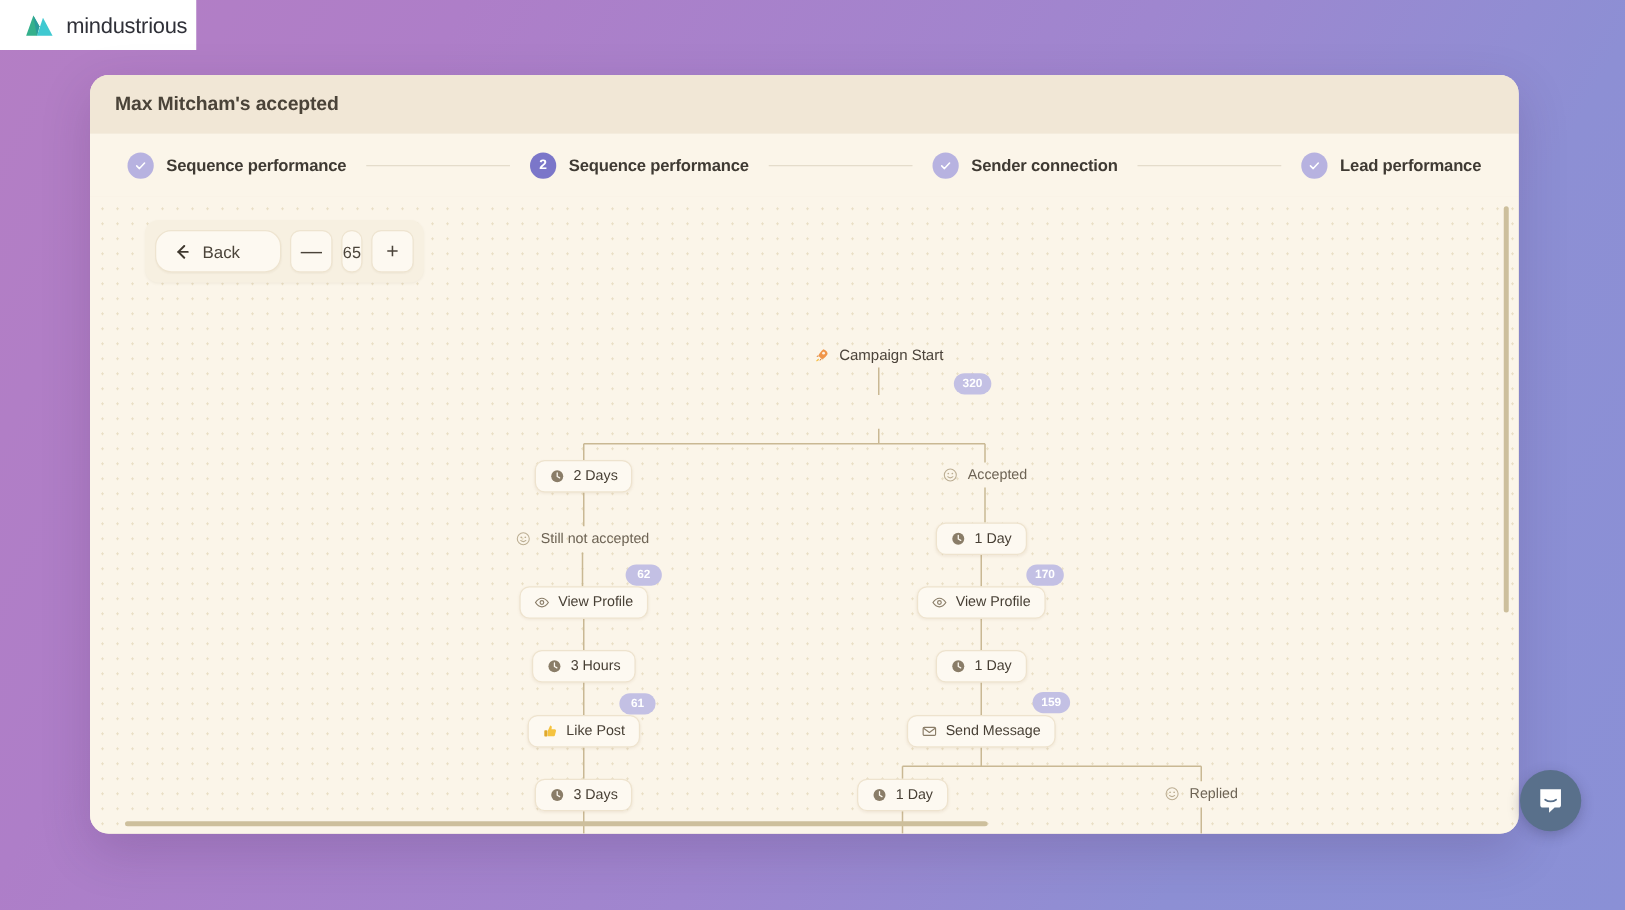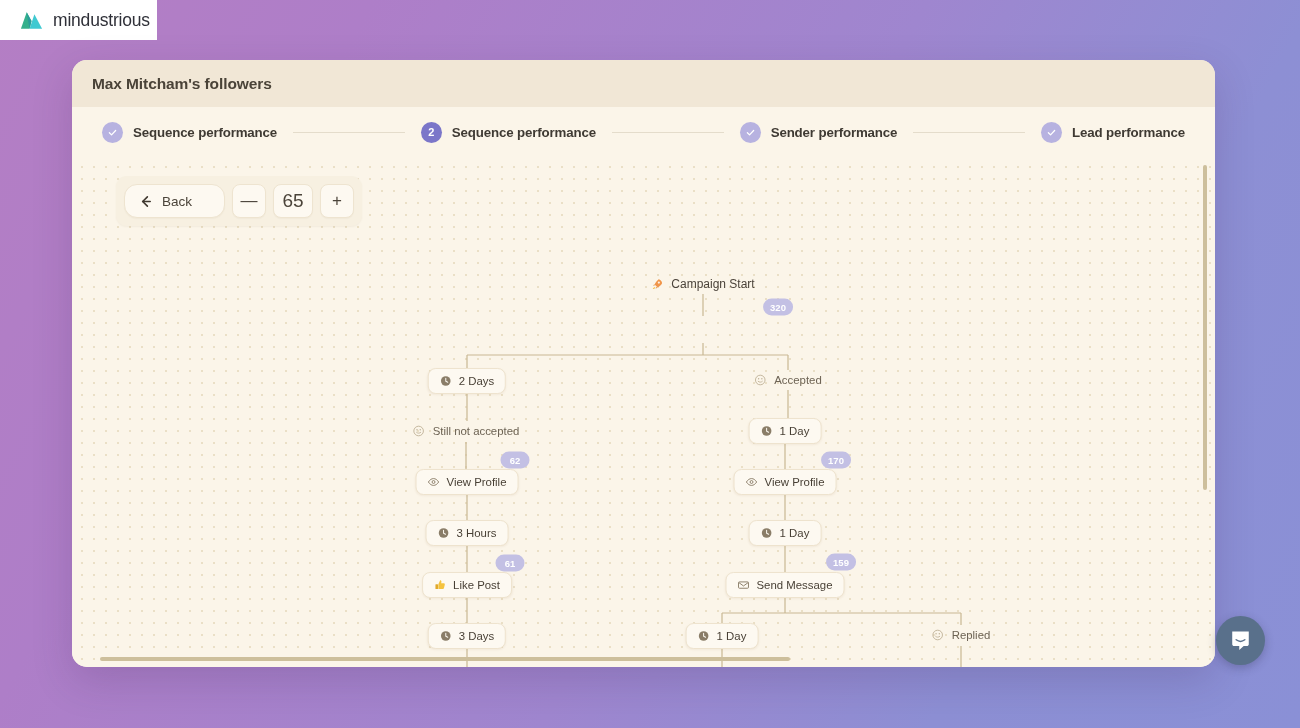--- a/index.html
+++ b/index.html
@@ -101,21 +101,21 @@
     height: 34px;
     display: flex; align-items: center; justify-content: center;
     color: #4b443a; font-size: 13.5px;
     box-shadow: 0 1px 1px rgba(140,120,80,.05);
     cursor: pointer;
     user-select: none;
   }
   .tb-back { gap: 9px; padding: 0 32px 0 13px; border-radius: 13px; }
   .tb-back svg { width: 15px; height: 15px; display: block; }
   .tb-sq { width: 34px; font-size: 17px; }
-  .tb-zoom { width: 40px; font-size: 19px; }
+  .tb-zoom { width: 17px; font-size: 13px; }
 
   
   .node {
     position: absolute;
     transform: translate(-50%, -50%);
     background: #fdf9f1;
     border: 1px solid #eee3ce;
     border-radius: 8px;
     height: 26px;
     padding: 0 11px;
@@ -189,21 +189,21 @@
     <path d="M2 20 L8 3 L13 12 L11 20 Z" fill="#34b08c"></path>
     <path d="M11 20 L16 5 L24 20 Z" fill="#3fc9d1"></path>
     <path d="M8 3 L13 12 L11 20 L9.5 12 Z" fill="#2a9c9b"></path>
   </svg>
   <div class="brand-name">mindustrious</div>
 </div>
 
 <div class="card">
 
   <div class="card-header">
-    <div class="card-title">Max Mitcham's followers</div>
+    <div class="card-title">Max Mitcham's accepted</div>
   </div>
 
   <div class="stepper">
     <div class="step">
       <div class="step-bullet">
         <svg viewBox="0 0 14 14">
             <path d="M3 7.3 L5.8 10 L11 4.4" fill="none" stroke="#fff" stroke-width="1.6" stroke-linecap="round" stroke-linejoin="round"></path>
           </svg>
       </div>
       <div class="step-label">Sequence performance</div>
@@ -213,21 +213,21 @@
       <div class="step-bullet active">2</div>
       <div class="step-label">Sequence performance</div>
     </div>
     <div class="step-line"></div>
     <div class="step">
       <div class="step-bullet">
         <svg viewBox="0 0 14 14">
             <path d="M3 7.3 L5.8 10 L11 4.4" fill="none" stroke="#fff" stroke-width="1.6" stroke-linecap="round" stroke-linejoin="round"></path>
           </svg>
       </div>
-      <div class="step-label">Sender performance</div>
+      <div class="step-label">Sender connection</div>
     </div>
     <div class="step-line"></div>
     <div class="step">
       <div class="step-bullet">
         <svg viewBox="0 0 14 14">
             <path d="M3 7.3 L5.8 10 L11 4.4" fill="none" stroke="#fff" stroke-width="1.6" stroke-linecap="round" stroke-linejoin="round"></path>
           </svg>
       </div>
       <div class="step-label">Lead performance</div>
     </div>

